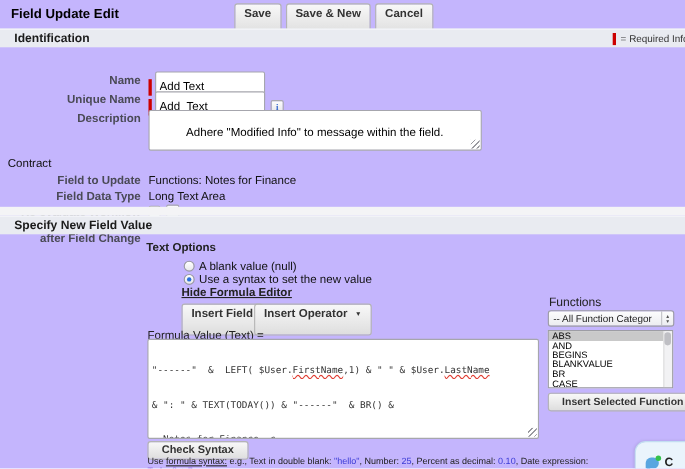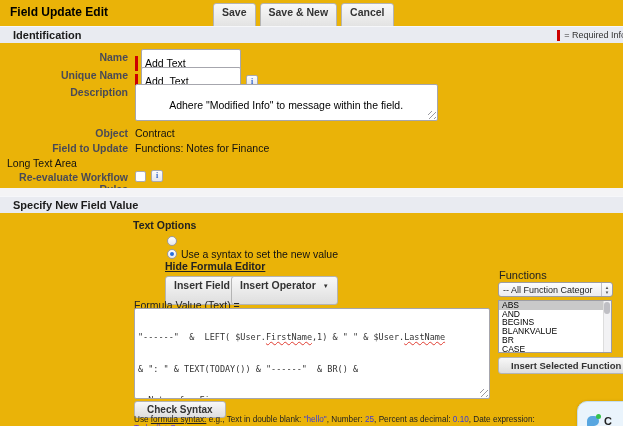--- a/index.html
+++ b/index.html
@@ -1,19 +1,19 @@
 <!DOCTYPE html>
 <html><head>
 <meta charset="utf-8">
 <style>
   * { margin:0; padding:0; box-sizing:border-box; }
   html,body { background:#fff; }
   .screen {
     position:relative; width:623px; height:426px; overflow:hidden;
-    background:#eab308; font-family:"Liberation Sans", sans-serif; color:#222;
+    background:#c4b5fd; font-family:"Liberation Sans", sans-serif; color:#222;
   }
   
   .page-title { position:absolute; left:10px; top:5px; font-size:12px; font-weight:bold; color:#000; }
   .topbtns { position:absolute; left:213px; top:3px; display:flex; gap:4px; }
   .btn {
     display:inline-block; padding:2px 8px 13px; font-size:10.5px; font-weight:bold; color:#333;
     background:linear-gradient(#f8f8f8,#dedede); border:1px solid #b4b4b4; border-radius:3px;
     white-space:nowrap; cursor:pointer;
   }
   .btn.small { font-size:9.5px; padding:2px 12px; }
@@ -24,21 +24,21 @@
   }
   .section-bar .sec-title { font-size:11px; font-weight:bold; color:#1b1b1b; }
   .bar-ident { top:26px; }
   .bar-specify { top:196px; }
   .gap-strip { position:absolute; left:0; right:0; top:188px; height:8px; background:#f4f4f6; }
   .req-legend { margin-left:auto; display:flex; align-items:center; gap:4px; white-space:nowrap; margin-right:-46px; }
   .req-bar { display:inline-block; width:3px; height:11px; background:#cc0000; }
   .req-text { font-size:9px; color:#333; }
   
   .form1 { position:absolute; left:0; right:0; top:47px; }
-  .frow { position:absolute; left:0; right:0; display:flex; align-items:flex-start; }
+  .frow { position:absolute; left:0; right:0; display:flex; align-items:flex-start;margin-top:16px; }
   .lbl { width:128px; text-align:right; font-size:10.5px; font-weight:bold; color:#4a4a56; padding-top:2px; line-height:12px; }
   .ctl { margin-left:7px; display:flex; align-items:center; }
   .reqmark { display:inline-block; width:3px; height:15px; background:#cc0000; margin-right:3px; }
   input.txt {
     width:100px; height:28px; font-size:10.5px; font-family:"Liberation Sans",sans-serif;
     border:1px solid #a6a6ad; border-radius:2px; padding:0 3px; color:#000; background:#fff;
   }
   .infoicon {
     display:inline-flex; align-items:center; justify-content:center; width:12px; height:12px;
     margin-left:5px; border:1px solid #a9a9af; border-radius:2px; background:linear-gradient(#fdfdfd,#e6e6e9);
@@ -142,32 +142,32 @@
     <div class="frow" style="top:37px;">
       <div class="lbl">Description</div>
       <div class="ctl">
         <div class="textbox desc-box">
           <span>Adhere "Modified Info" to message within the field.</span>
           <span class="grip"></span>
         </div>
       </div>
     </div>
     <div class="frow" style="top:78px;">
-      <div class="lbl">Object</div>
       <div class="ctl">
           <span class="static-val">Contract</span>
         </div>
     </div>
     <div class="frow" style="top:93px;">
       <div class="lbl">Field to Update</div>
       <div class="ctl">
           <span class="static-val">Functions: Notes for Finance</span>
         </div>
     </div>
     <div class="frow" style="top:108px;">
+      <div class="lbl">Field Data Type</div>
       <div class="ctl">
           <span class="static-val">Long Text Area</span>
         </div>
     </div>
     <div class="frow" style="top:122px;">
       <div class="lbl">
         <span>Re-evaluate Workflow Rules</span><br>
         <span>after Field Change</span>
       </div>
       <div class="ctl">
@@ -180,20 +180,21 @@
   <div class="gap-strip"></div>
   <div class="section-bar bar-specify">
     <span class="sec-title">Specify New Field Value</span>
   </div>
 
   <div class="main2">
     <div class="abs opt-heading" style="left:133px; top:6px;">Text Options</div>
 
     <div class="abs radio-row" style="left:167px; top:23px;">
       <span class="radio"></span>
+      <span>A blank value (null)</span>
     </div>
     <div class="abs radio-row" style="left:167px; top:35px;">
       <span class="radio sel"></span>
       <span>Use a syntax to set the new value</span>
     </div>
     <div class="abs link" style="left:165px; top:47px;">Hide Formula Editor</div>
 
     <span class="btn abs" style="left:165px; top:63px;">Insert Field</span>
     <span class="btn abs" style="left:231px; top:63px;">
       <span>Insert Operator</span>

